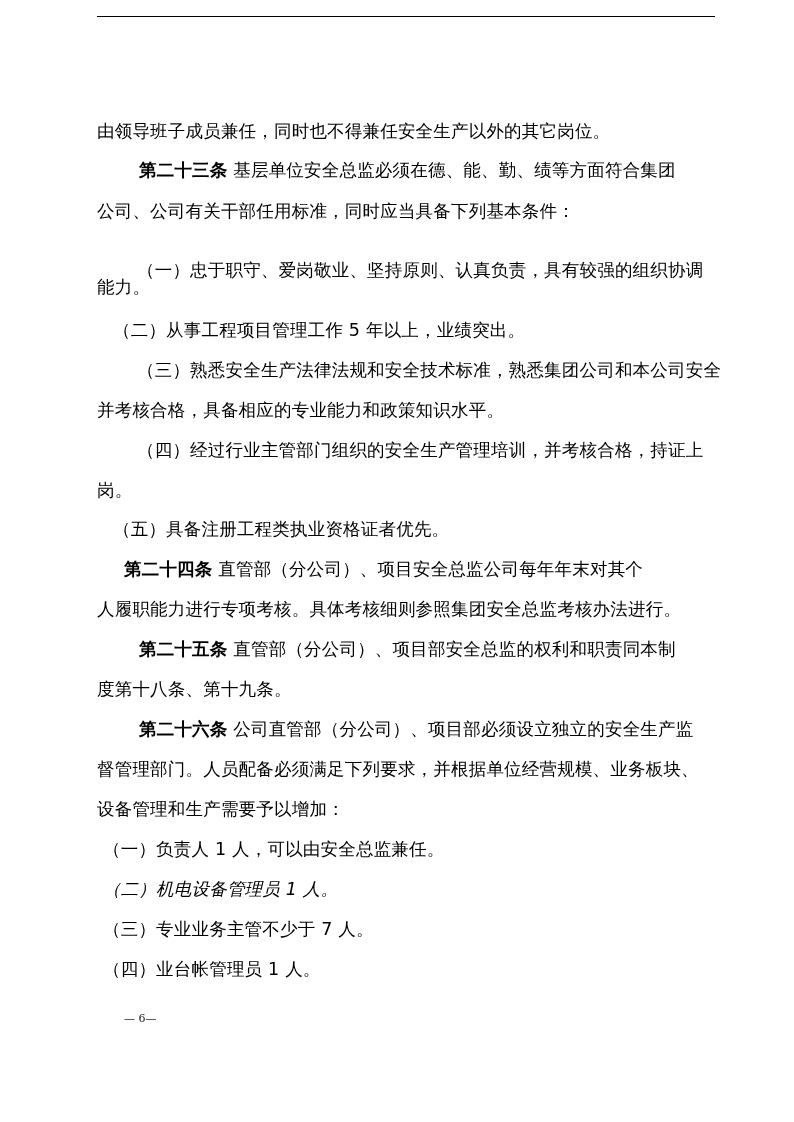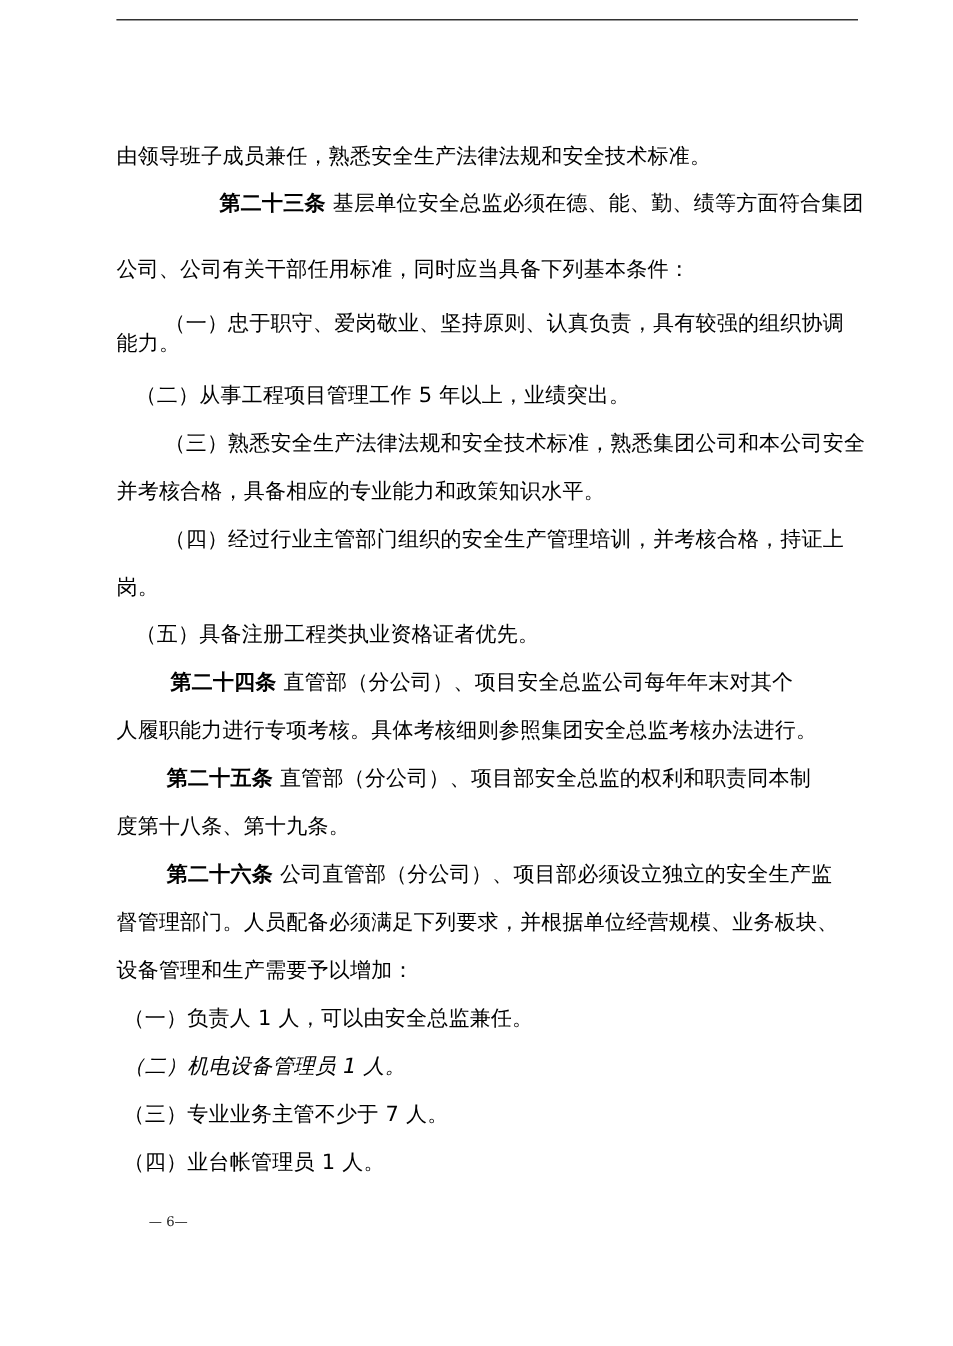--- a/index.html
+++ b/index.html
@@ -43,27 +43,27 @@
       white-space: nowrap;
     }
   </style>
 </head>
 <body>
 
 <div class="header-rule"></div>
 
 <div>
   <div class="line" style="left:97px; top:120px;">
-    <span>由领导班子成员兼任，熟悉安全生产法律法规和安全技术标准。</span>
+    <span>由领导班子成员兼任，同时也不得兼任安全生产以外的其它岗位。</span>
   </div>
 
-  <div class="line" style="left:139px; top:159px;margin-left:44px;">
+  <div class="line" style="left:139px; top:159px;">
     <span class="bold">第二十三条</span><span> 基层单位安全总监必须在德、能、勤、绩等方面符合集团</span>
   </div>
-  <div class="line" style="left:97px; top:214px;">
+  <div class="line" style="left:97px; top:200px;">
     <span>公司、公司有关干部任用标准，同时应当具备下列基本条件：</span>
   </div>
 
   <div class="line" style="left:137px; top:240px;margin-top:19px;">
     <span>（一）忠于职守、爱岗敬业、坚持原则、认真负责，具有较强的组织协调</span>
   </div>
   <div class="line" style="left:97px; top:276px;">
     <span>能力。</span>
   </div>
 
@@ -82,21 +82,21 @@
     <span>（四）经过行业主管部门组织的安全生产管理培训，并考核合格，持证上</span>
   </div>
   <div class="line" style="left:97px; top:479px;">
     <span>岗。</span>
   </div>
 
   <div class="line" style="left:113px; top:518px;">
     <span>（五）具备注册工程类执业资格证者优先。</span>
   </div>
 
-  <div class="line" style="left:142px; top:558px;">
+  <div class="line" style="left:124px; top:558px;">
     <span class="bold">第二十四条</span><span> 直管部（分公司）、项目安全总监公司每年年末对其个</span>
   </div>
   <div class="line" style="left:97px; top:598px;">
     <span>人履职能力进行专项考核。具体考核细则参照集团安全总监考核办法进行。</span>
   </div>
 
   <div class="line" style="left:139px; top:638px;">
     <span class="bold">第二十五条</span><span> 直管部（分公司）、项目部安全总监的权利和职责同本制</span>
   </div>
   <div class="line" style="left:97px; top:678px;">

